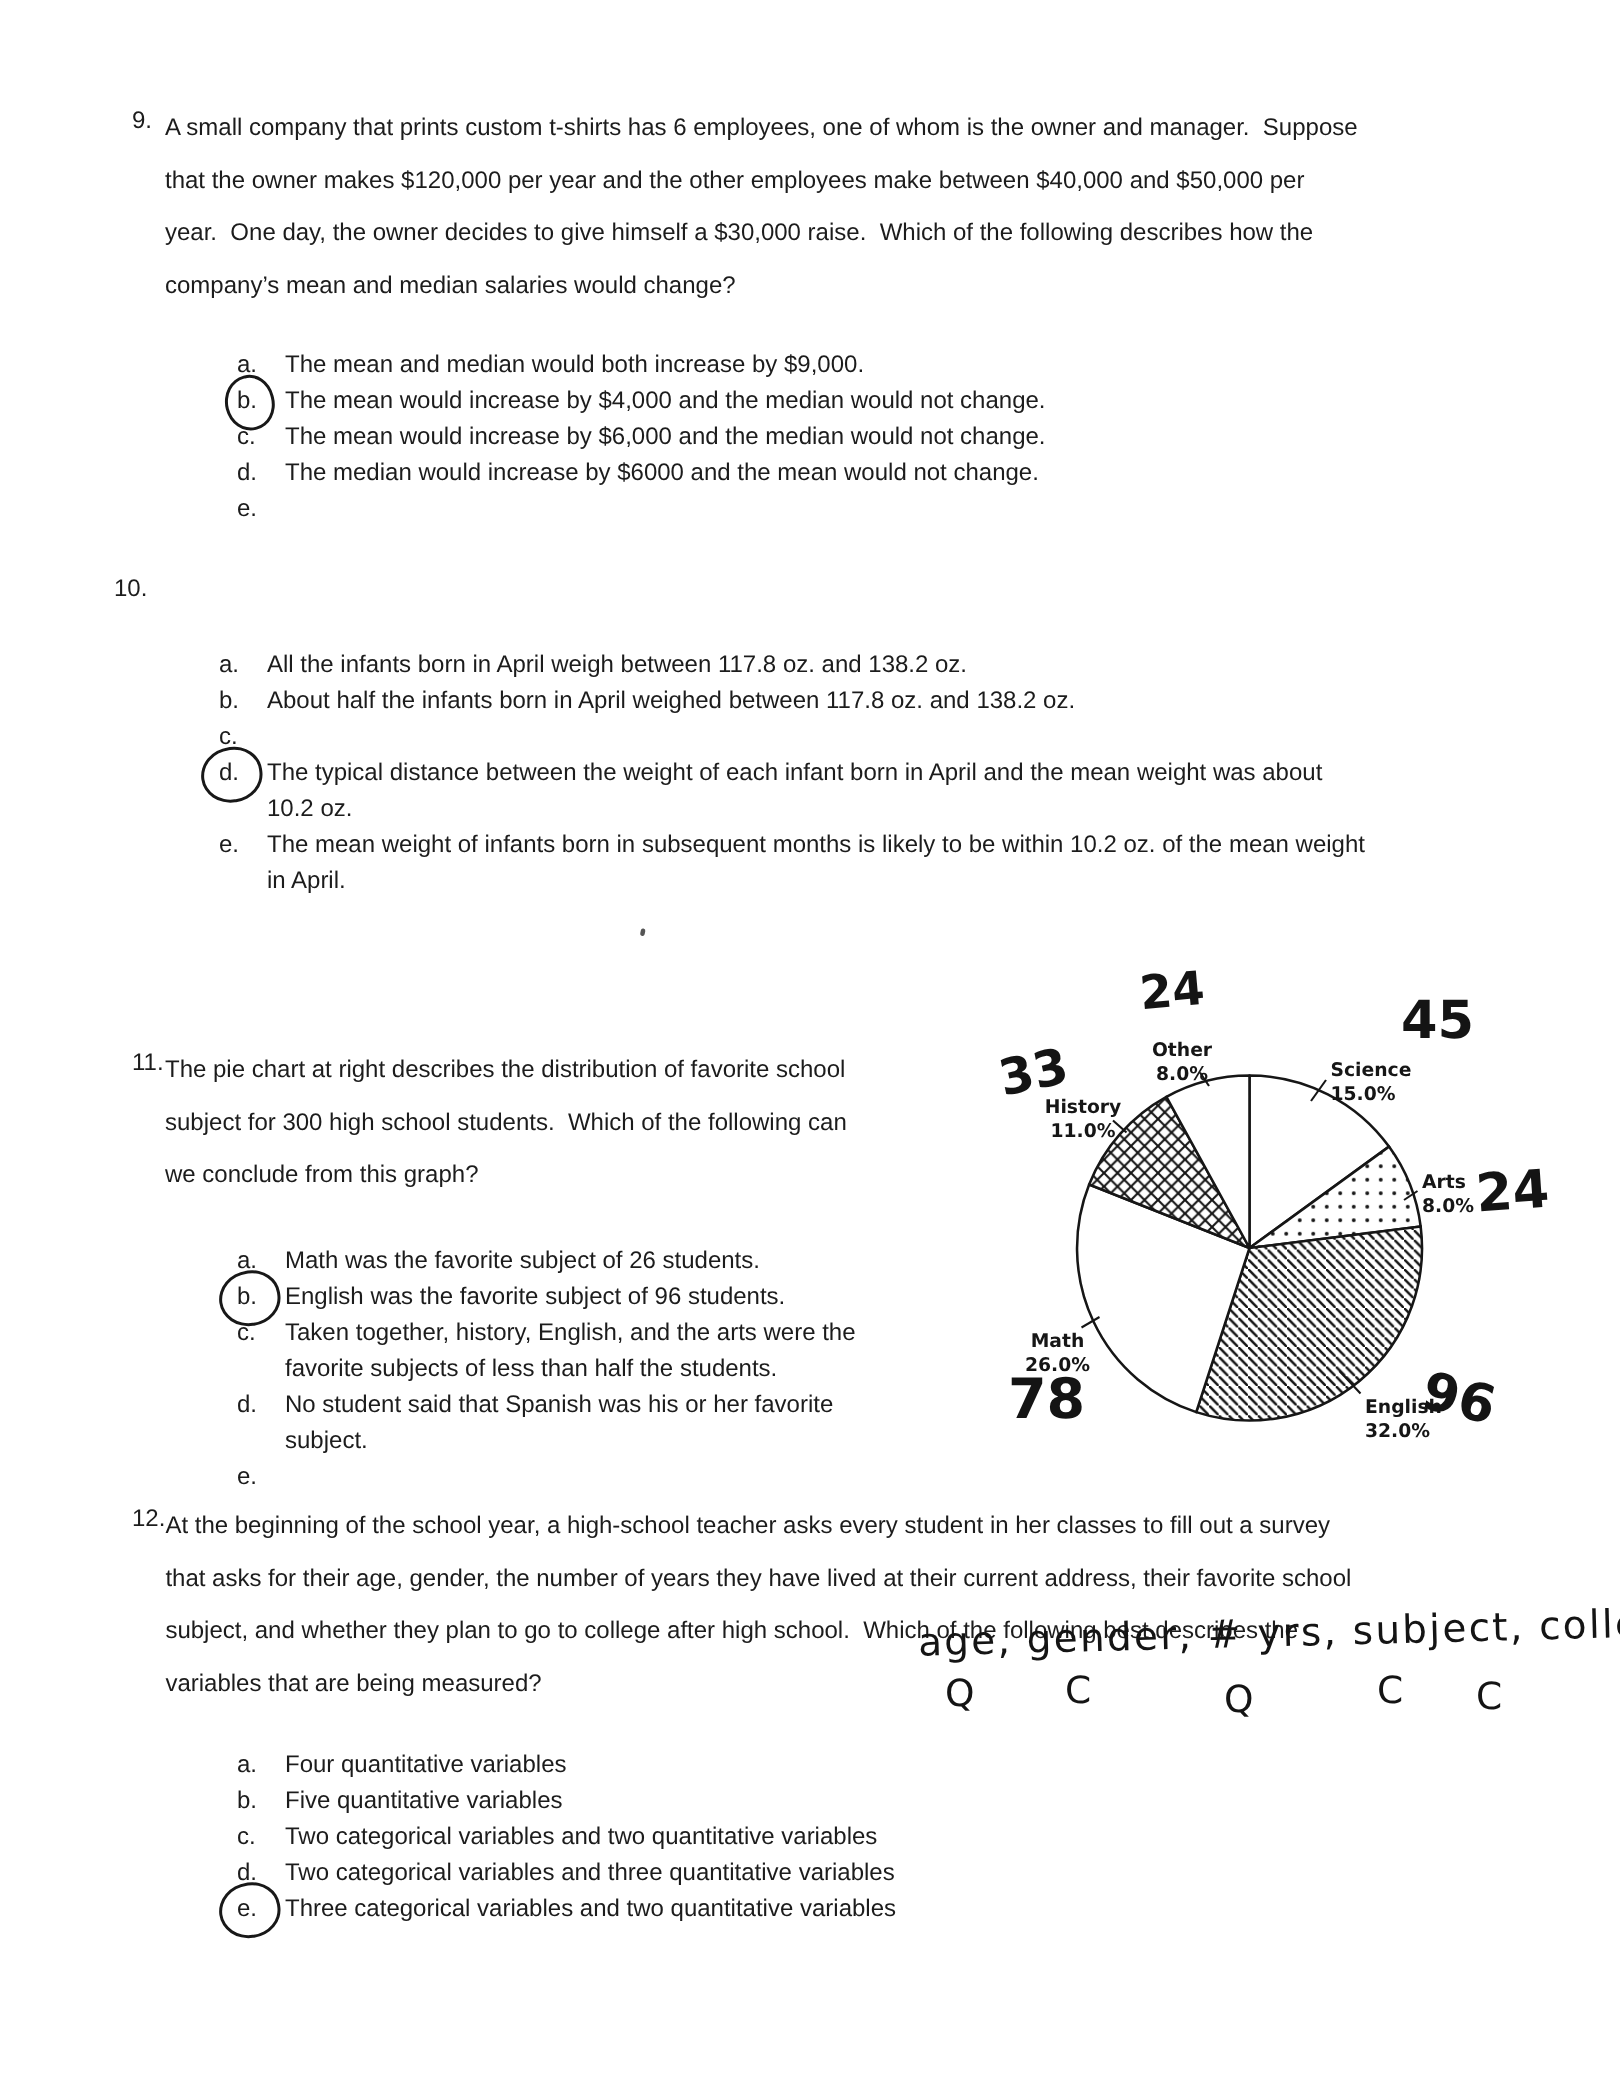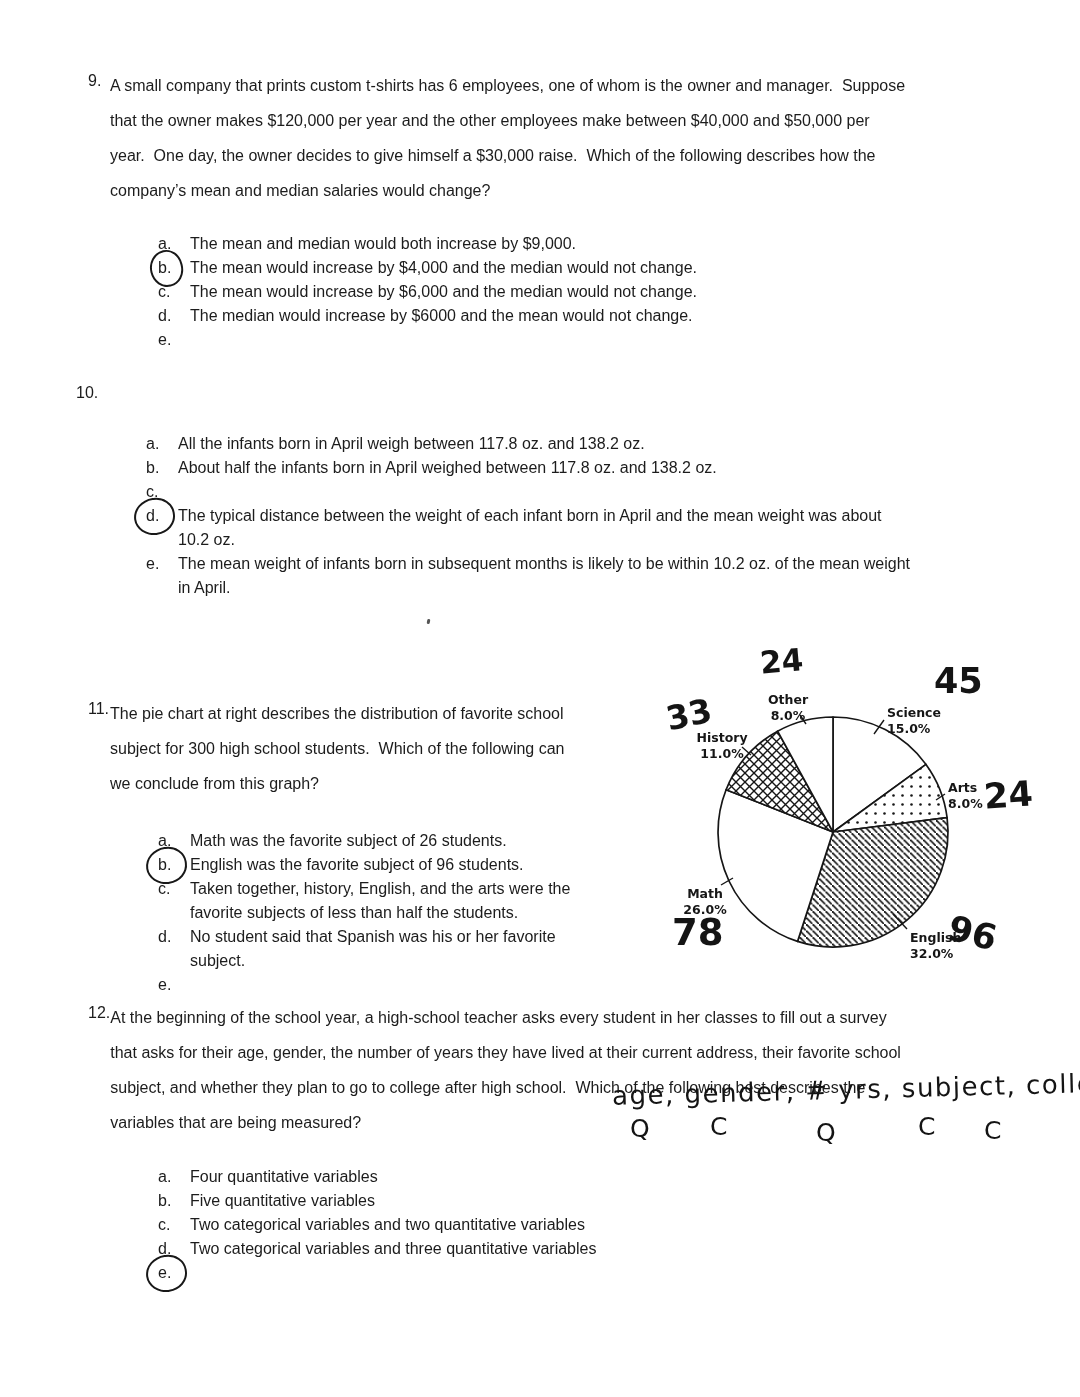--- a/index.html
+++ b/index.html
@@ -150,20 +150,21 @@
         <div class="opt">
           <span class="optletter">c.</span>
           <span class="opttext">Two categorical variables and two quantitative variables</span>
         </div>
         <div class="opt">
           <span class="optletter">d.</span>
           <span class="opttext">Two categorical variables and three quantitative variables</span>
         </div>
         <div class="opt">
           <span class="optletter">e.</span>
+          <span class="opttext">Three categorical variables and two quantitative variables</span>
           <span class="answer-circle"></span>
         </div>
       </div>
   </div>
 
   <svg id="pie-chart" width="445" height="345" viewBox="0 0 445 345">
     <defs>
       <pattern id="pat-dots" patternUnits="userSpaceOnUse" width="9" height="9">
         <rect width="9" height="9" fill="#ffffff"></rect>
         <circle cx="4.5" cy="4.5" r="1.3" fill="#161616"></circle>

